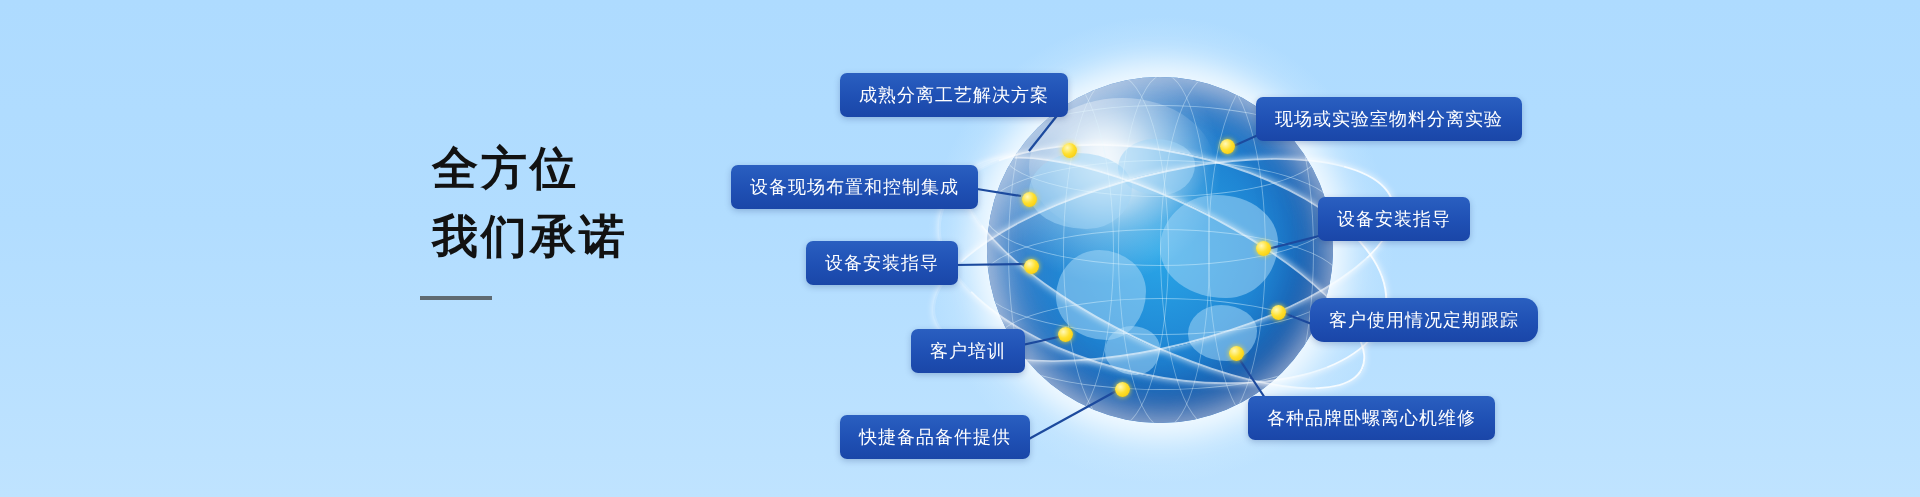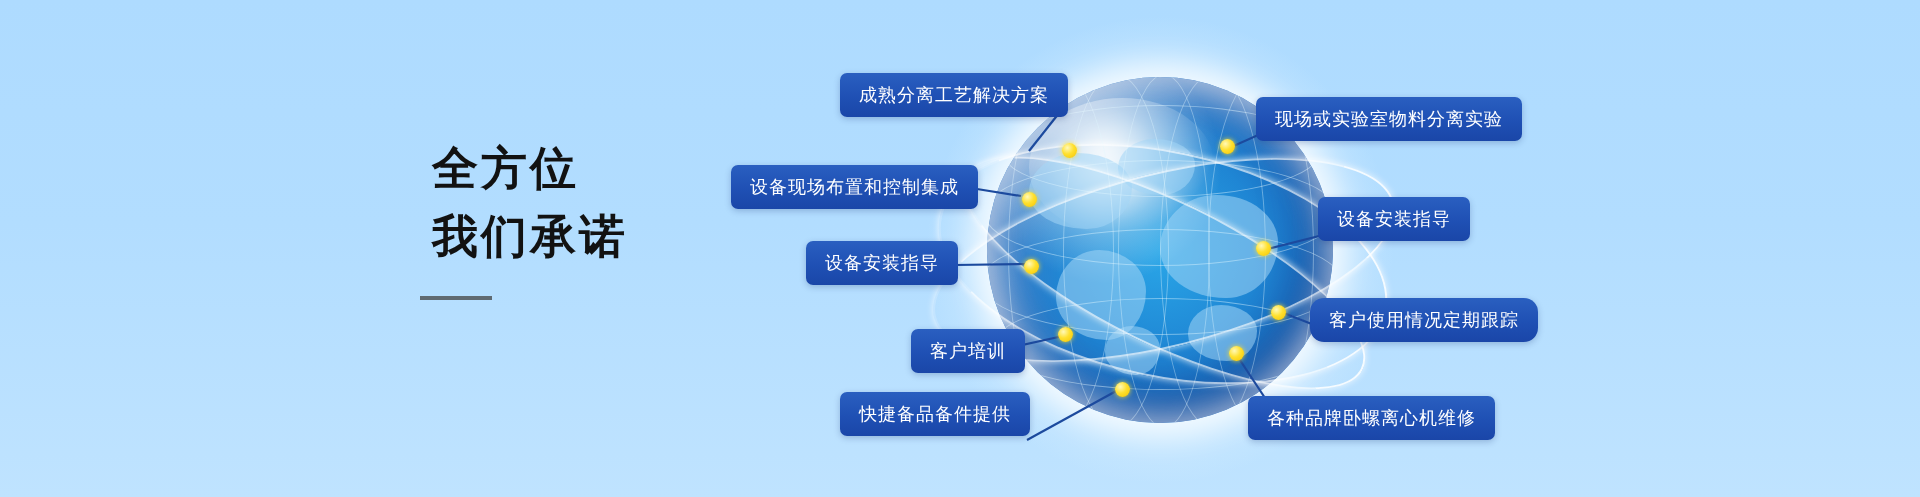--- a/index.html
+++ b/index.html
@@ -240,21 +240,21 @@
   <div class="node" style="left:1236px;top:353px;"></div>
 
   <div class="label right-anchor" style="left:1068px;top:73px;">成熟分离工艺解决方案</div>
 
   <div class="label right-anchor" style="left:978px;top:165px;">设备现场布置和控制集成</div>
 
   <div class="label right-anchor" style="left:958px;top:241px;">设备安装指导</div>
 
   <div class="label right-anchor" style="left:1025px;top:329px;">客户培训</div>
 
-  <div class="label right-anchor" style="left:1030px;top:392px;">快捷备品备件提供</div>
+  <div class="label right-anchor" style="left:1030px;top:415px;">快捷备品备件提供</div>
 
   <div class="label" style="left:1256px;top:97px;">现场或实验室物料分离实验</div>
 
   <div class="label" style="left:1318px;top:197px;">设备安装指导</div>
 
   <div class="label" style="left:1310px;top:298px;border-radius:14px;">客户使用情况定期跟踪</div>
 
   <div class="label" style="left:1248px;top:396px;">各种品牌卧螺离心机维修</div>
 
 </div>

